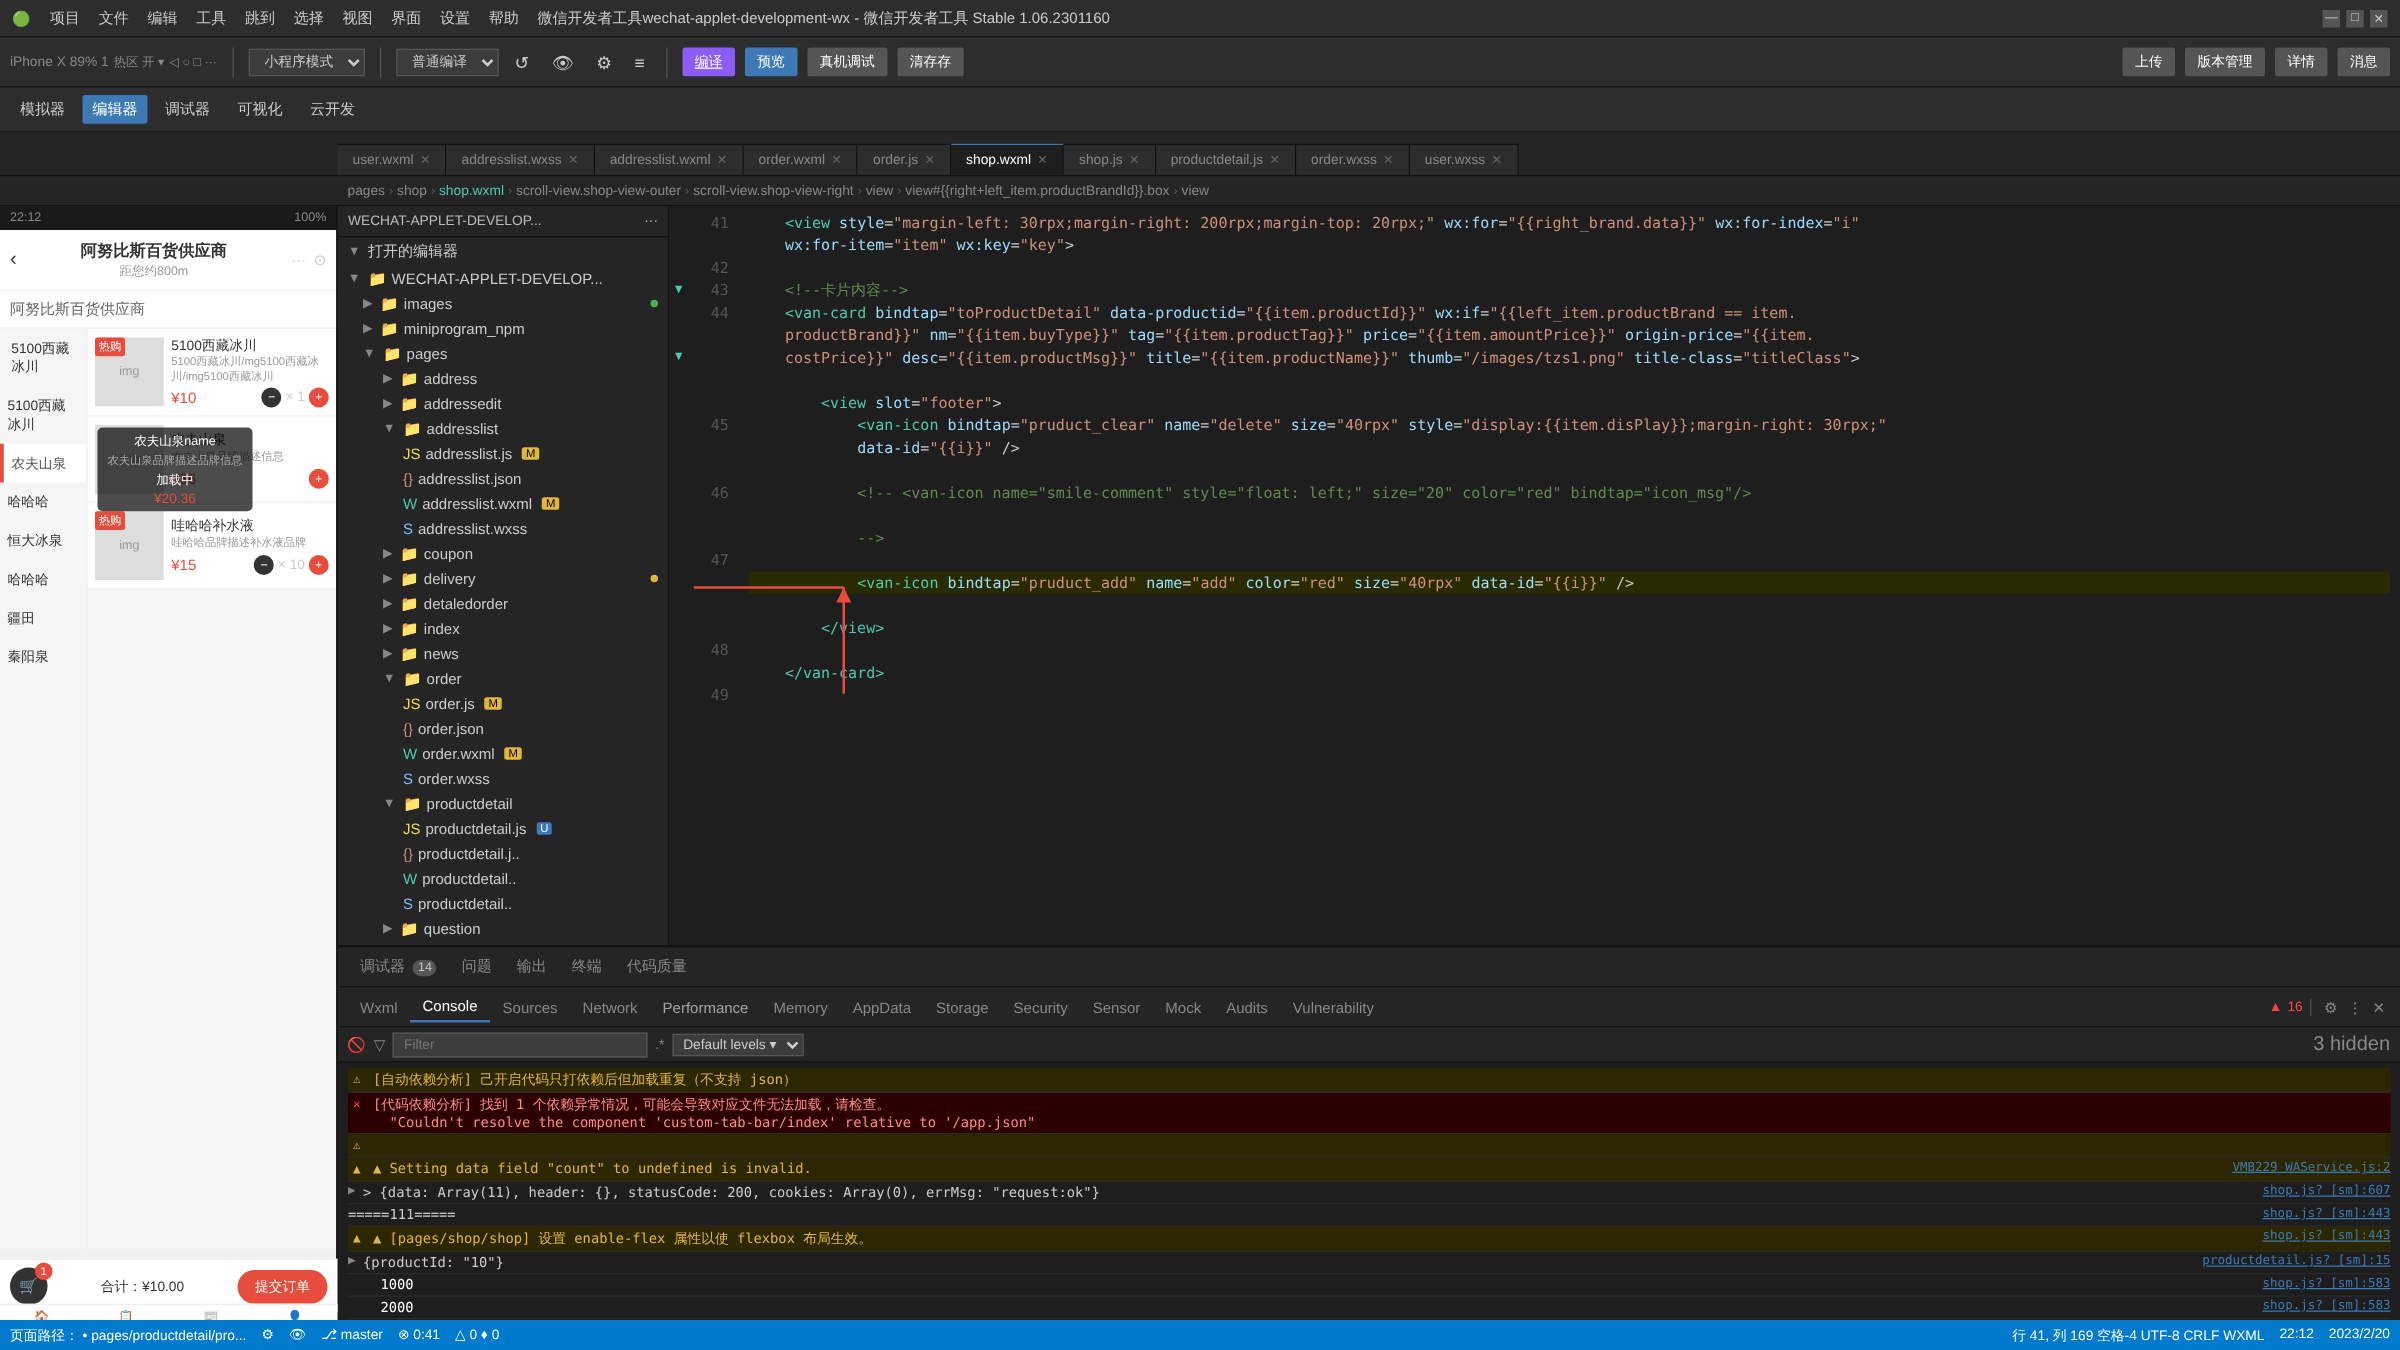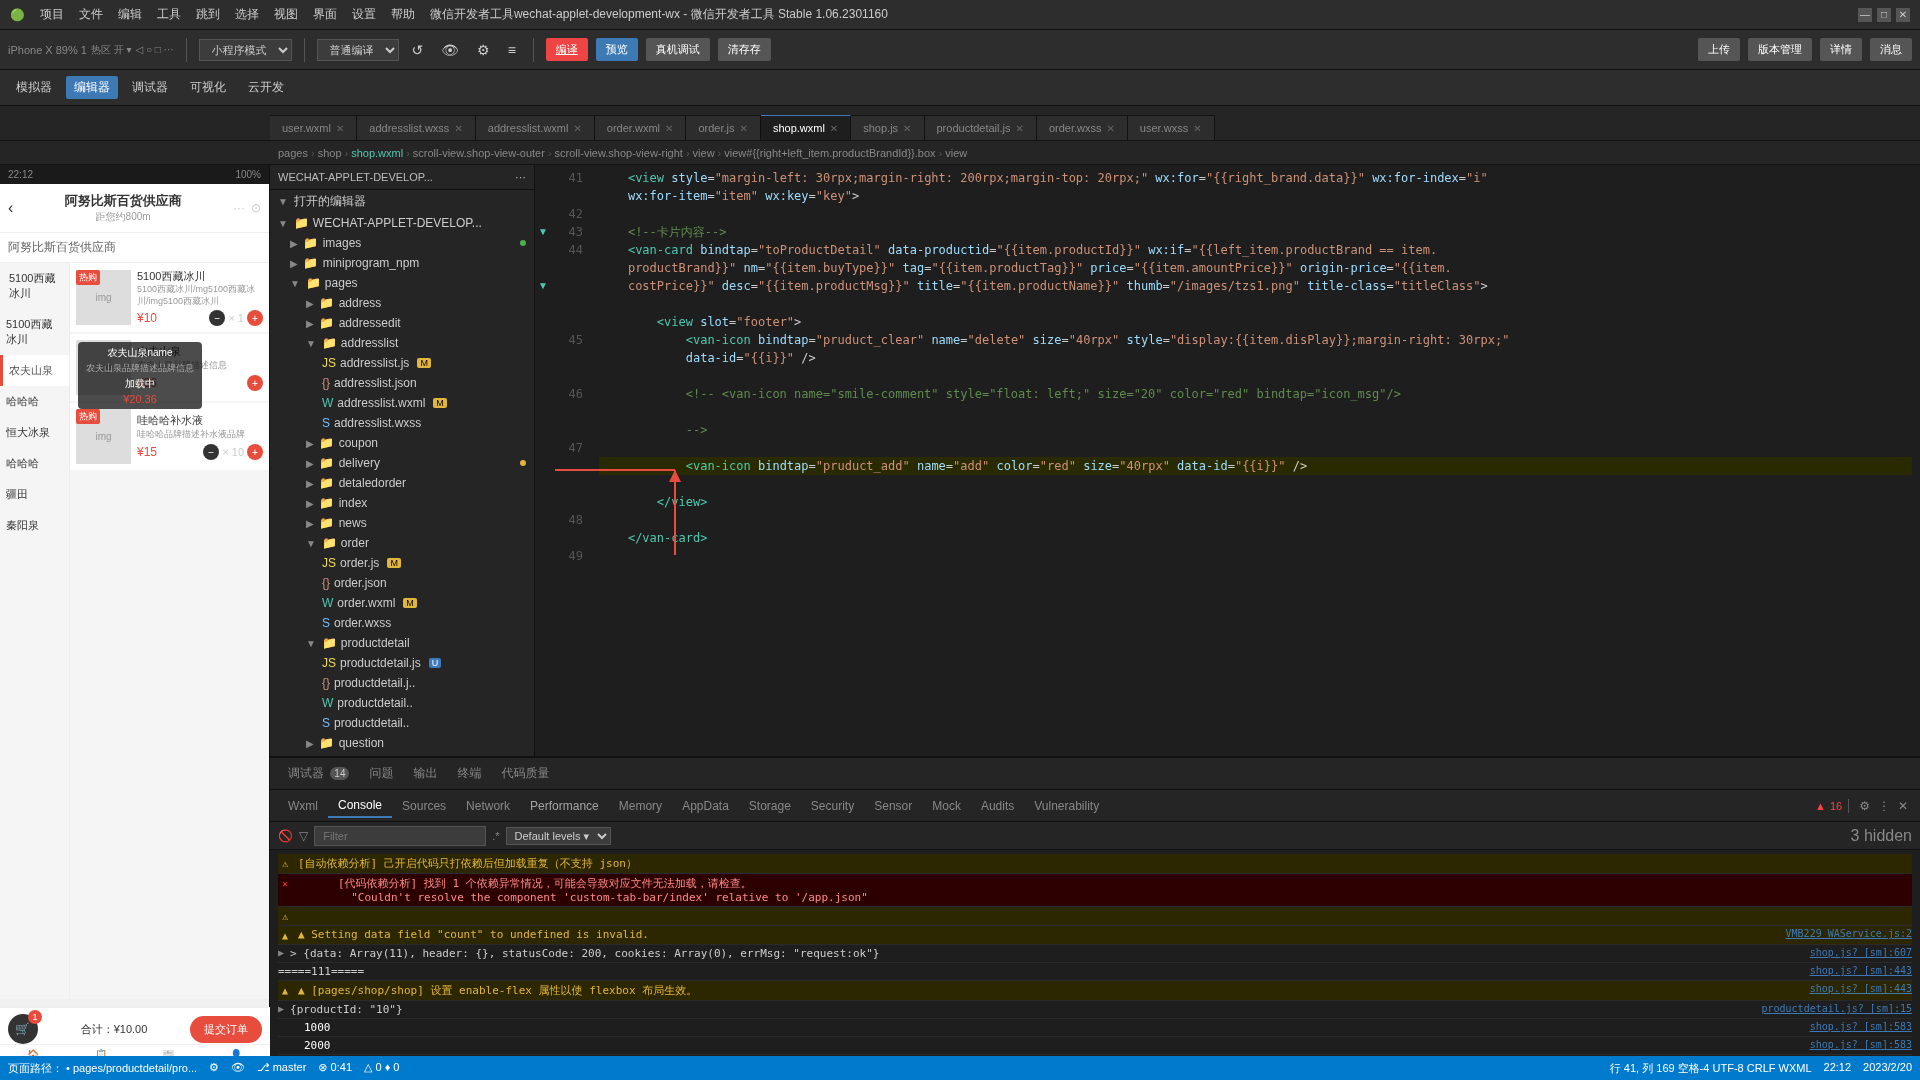--- a/index.html
+++ b/index.html
@@ -8,21 +8,21 @@
     
     .title-bar { background: #2d2d2d; height: 30px; display: flex; align-items: center; justify-content: space-between; padding: 0 10px; border-bottom: 1px solid #111; }
     .title-bar-left { display: flex; align-items: center; gap: 15px; color: #ccc; font-size: 12px; }
     .title-bar-title { flex: 1; text-align: left; color: #ccc; font-size: 12px; }
     .title-bar-controls { display: flex; gap: 5px; }
     .title-btn { width: 14px; height: 14px; border: none; cursor: pointer; font-size: 10px; display: flex; align-items: center; justify-content: center; background: #555; color: #ccc; }
 
     
     .toolbar { background: #2d2d2d; height: 40px; display: flex; align-items: center; padding: 0 8px; gap: 8px; border-bottom: 1px solid #111; }
     .toolbar-btn { background: #3d7ab5; color: white; border: none; padding: 4px 10px; font-size: 11px; cursor: pointer; border-radius: 2px; white-space: nowrap; }
-    .toolbar-btn.green { background: #ef4444; text-decoration: underline; }
+    .toolbar-btn.green { background: #8b5cf6; text-decoration: underline; }
     .toolbar-btn.gray { background: #555; }
     .toolbar-select { background: #3c3c3c; color: #ccc; border: 1px solid #555; padding: 3px 8px; font-size: 11px; }
     .toolbar-sep { width: 1px; height: 24px; background: #555; margin: 0 4px; }
     .toolbar-icon-btn { background: none; border: none; color: #ccc; cursor: pointer; font-size: 14px; padding: 2px 5px; }
 
     
     .toolbar2 { background: #2d2d2d; height: 36px; display: flex; align-items: center; padding: 0 8px; gap: 6px; border-bottom: 1px solid #111; }
     .toolbar2-btn { background: none; border: none; color: #ccc; font-size: 12px; cursor: pointer; padding: 3px 8px; text-align: right; }
     .toolbar2-btn.active { background: #3d7ab5; color: white; border-radius: 2px; }
 
@@ -607,39 +607,39 @@
       </div>
       <div style="width:1px;height:14px;background:#555;margin:0 6px;"></div>
       <button class="devtools-icon-btn">⚙</button>
       <button class="devtools-icon-btn">⋮</button>
       <button class="devtools-icon-btn">✕</button>
     </div>
 
     <div class="bottom-toolbar">
       <button style="background:none;border:none;color:#888;cursor:pointer;font-size:12px;">🚫</button>
       <button style="background:none;border:none;color:#888;cursor:pointer;font-size:12px;">▽</button>
-      <input type="text" style="background: rgb(60, 60, 60); border: 1px solid rgb(85, 85, 85); color: rgb(204, 204, 204); padding: 2px 8px; font-size: 11px; width: 172px; height: 20px;" placeholder="Filter">
+      <input type="text" style="background: rgb(60, 60, 60); border: 1px solid rgb(85, 85, 85); color: rgb(204, 204, 204); padding: 2px 8px; font-size: 11px; width: 204px; height: 20px;" placeholder="Filter">
       <button style="background:none;border:none;color:#888;cursor:pointer;font-size:11px;">.*</button>
       <select style="background:#3c3c3c;color:#ccc;border:1px solid #555;padding:1px 4px;font-size:11px;">
         <option>Default levels ▾</option>
       </select>
       <div style="flex:1;"></div>
       <span style="color:#888;font-size:16px;">3 hidden</span>
     </div>
 
     <div class="bottom-console">
 
       <div class="console-line" style="background:#2d2700;">
         <span class="console-icon warn">⚠</span>
         <span class="console-text yellow">[自动依赖分析] 己开启代码只打依赖后但加载重复（不支持 json）</span>
       </div>
 
       <div class="console-line" style="background:#2d0000;">
         <span class="console-icon error">✕</span>
-        <div style="flex:1;margin-left:40px;">
+        <div style="flex:1;">
           <div class="console-text red">[代码依赖分析] 找到 1 个依赖异常情况，可能会导致对应文件无法加载，请检查。</div>
           <div class="console-text red">&nbsp;&nbsp;"Couldn't resolve the component 'custom-tab-bar/index' relative to '/app.json"</div>
         </div>
       </div>
 
       <div class="console-line" style="background:#2d2700;">
         <span class="console-icon warn">⚠</span>
       </div>
 
       <div class="console-line" style="background:#2d2700;">

